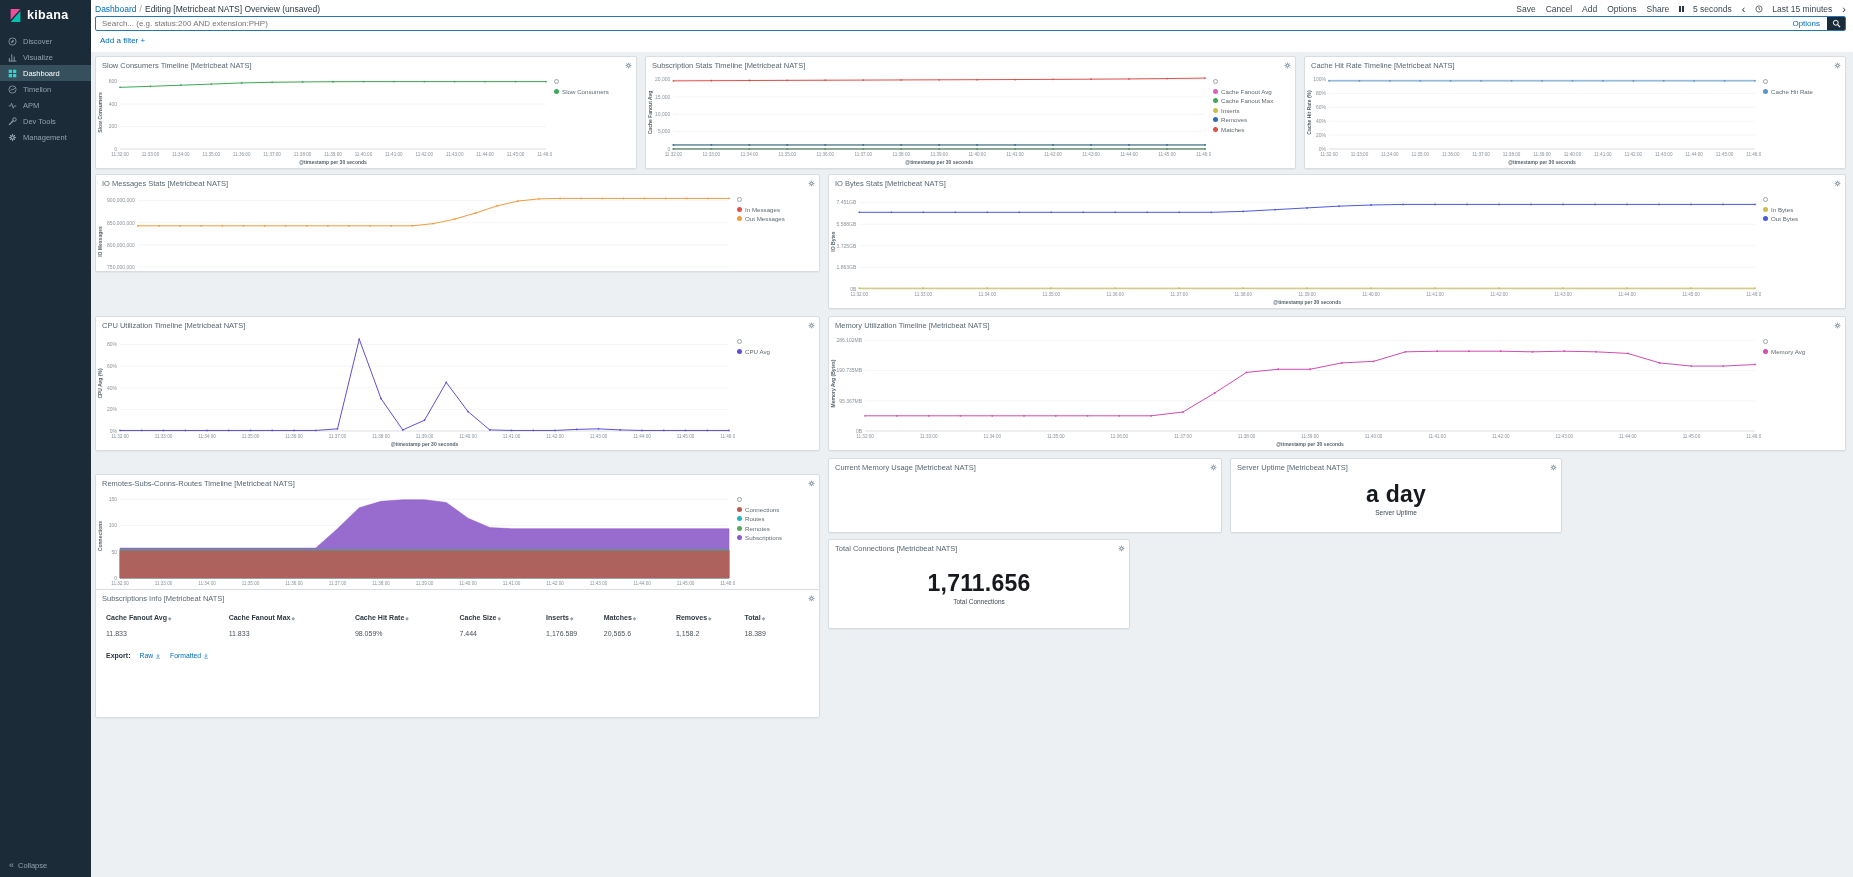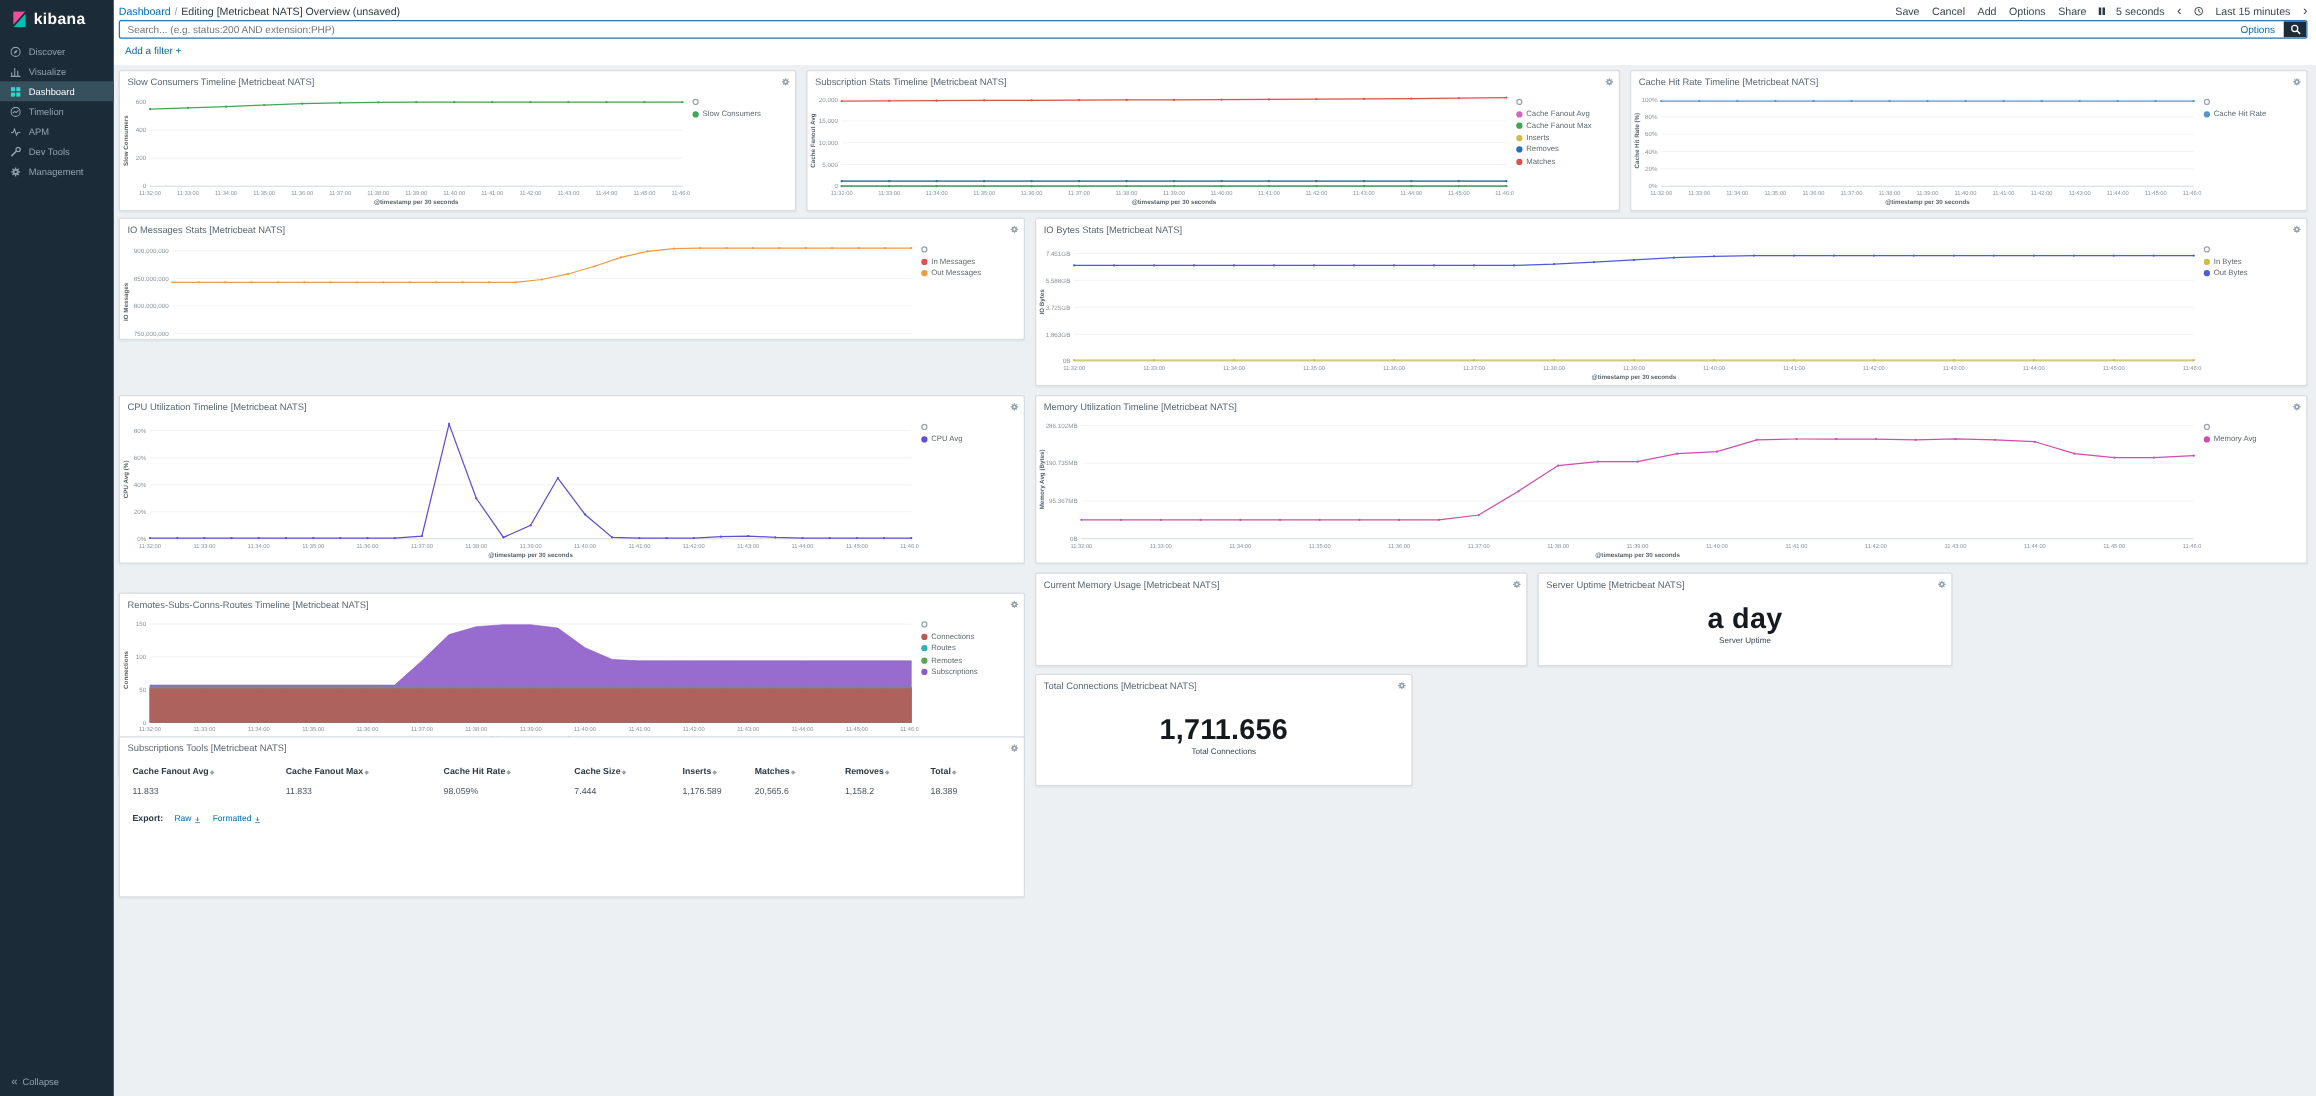--- a/index.html
+++ b/index.html
@@ -944,21 +944,21 @@
             </svg>
         </div>
         <div class="metric-body">
           <div class="metric-value">1,711.656</div>
           <div class="metric-label">Total Connections</div>
         </div>
       </div>
 
       <div class="panel" style="left:4px;top:537px;width:725px;height:129px">
         <div class="panel-head">
-          <span class="panel-title">Subscriptions Tools [Metricbeat NATS]</span>
+          <span class="panel-title">Subscriptions Info [Metricbeat NATS]</span>
           <svg class="gear" viewBox="0 0 10 10">
               <use href="#gear"></use>
             </svg>
         </div>
         <div class="table-wrap">
           <div class="sub-table">
               <div class="hc">Cache Fanout Avg<span class="sort-glyph">◆</span></div>
               <div class="hc">Cache Fanout Max<span class="sort-glyph">◆</span></div>
               <div class="hc">Cache Hit Rate<span class="sort-glyph">◆</span></div>
               <div class="hc">Cache Size<span class="sort-glyph">◆</span></div>

